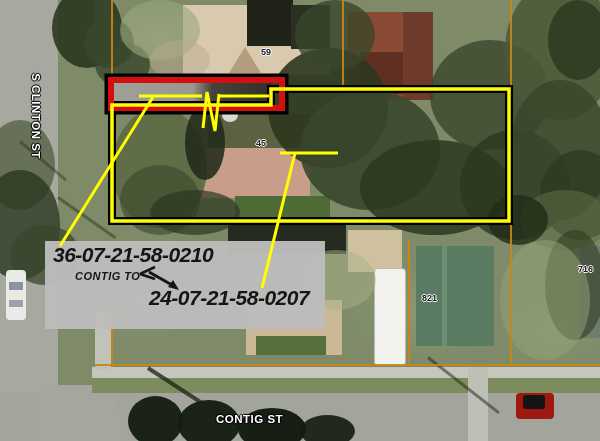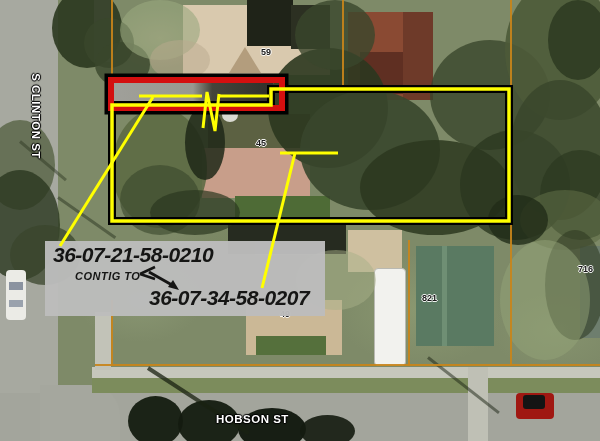--- a/index.html
+++ b/index.html
@@ -24,21 +24,21 @@
     z-index:11;
   }
   .housenum{
     position:absolute;color:#1a1a1a;font-size:9px;font-weight:bold;white-space:nowrap;
     text-shadow:-1px 0 0 rgba(255,255,255,.9),1px 0 0 rgba(255,255,255,.9),
                 0 -1px 0 rgba(255,255,255,.9),0 1px 0 rgba(255,255,255,.9);
     z-index:11;
   }
   .orange-line{position:absolute;background:var(--parcel-line,#c8841a);z-index:12;opacity:.92;}
   #callout{
-    position:absolute;left:45px;top:241px;width:280px;height:75px;
+    position:absolute;left:45px;top:241px;width:280px;height:88px;
     background:var(--callout-background,#bdbdbd);opacity:.96;z-index:20;
     color:var(--callout-text,#111);
   }
   .parcel-num{
     position:absolute;font-weight:bold;font-style:italic;font-size:21px;
     letter-spacing:-.5px;white-space:nowrap;
   }
   #contig-label{
     position:absolute;left:30px;top:29px;font-weight:bold;font-style:italic;
     font-size:11px;letter-spacing:.5px;white-space:nowrap;
@@ -94,37 +94,37 @@
 
   <div class="orange-line" style="left:111px;top:0;width:2px;height:80px;"></div>
   <div class="orange-line" style="left:111px;top:300px;width:2px;height:66px;"></div>
   <div class="orange-line" style="left:342px;top:0;width:2px;height:86px;"></div>
   <div class="orange-line" style="left:408px;top:240px;width:2px;height:126px;"></div>
   <div class="orange-line" style="left:510px;top:0;width:2px;height:87px;"></div>
   <div class="orange-line" style="left:510px;top:223px;width:2px;height:143px;"></div>
   <div class="orange-line" style="left:95px;top:364px;width:505px;height:2px;"></div>
 
   <div class="street-label" style="left:36px;top:116px;transform:translate(-50%,-50%) rotate(90deg);">S CLINTON ST</div>
-  <div class="street-label" style="left:216px;top:413px;">HOBSON ST</div>
+  <div class="street-label" style="left:216px;top:413px;">CONTIG ST</div>
 
   <div class="housenum" style="left:261px;top:47px;">59</div>
   <div class="housenum" style="left:256px;top:138px;">45</div>
   <div class="housenum" style="left:280px;top:309px;">49</div>
   <div class="housenum" style="left:422px;top:293px;">821</div>
   <div class="housenum" style="left:578px;top:264px;">716</div>
 
   <div id="callout">
     <div class="parcel-num" style="left:8px;top:2px;">36-07-21-58-0210</div>
     <div id="contig-label">CONTIG TO</div>
     <svg width="280" height="70" viewBox="0 0 280 70">
       <path d="M95,33 L110,26 M95,33 L110,38" stroke="#111" stroke-width="2.5" fill="none"></path>
       <path d="M104,31 L127,44" stroke="#111" stroke-width="3" fill="none"></path>
       <polygon points="134,49 123,46 128,39" fill="#111"></polygon>
     </svg>
-    <div class="parcel-num" style="left:104px;top:45px;">36-07-34-58-0207</div>
+    <div class="parcel-num" style="left:104px;top:45px;">24-07-21-58-0207</div>
   </div>
 
   <svg id="overlay" width="600" height="441" viewBox="0 0 600 441">
     <defs>
       <linearGradient id="stripGrad" x1="0" y1="0" x2="1" y2="0">
         <stop offset="0" stop-color="#a0a09a"></stop>
         <stop offset="0.5" stop-color="#98988f"></stop>
         <stop offset="0.62" stop-color="#44443a"></stop>
         <stop offset="1" stop-color="#30302a"></stop>
       </linearGradient>

